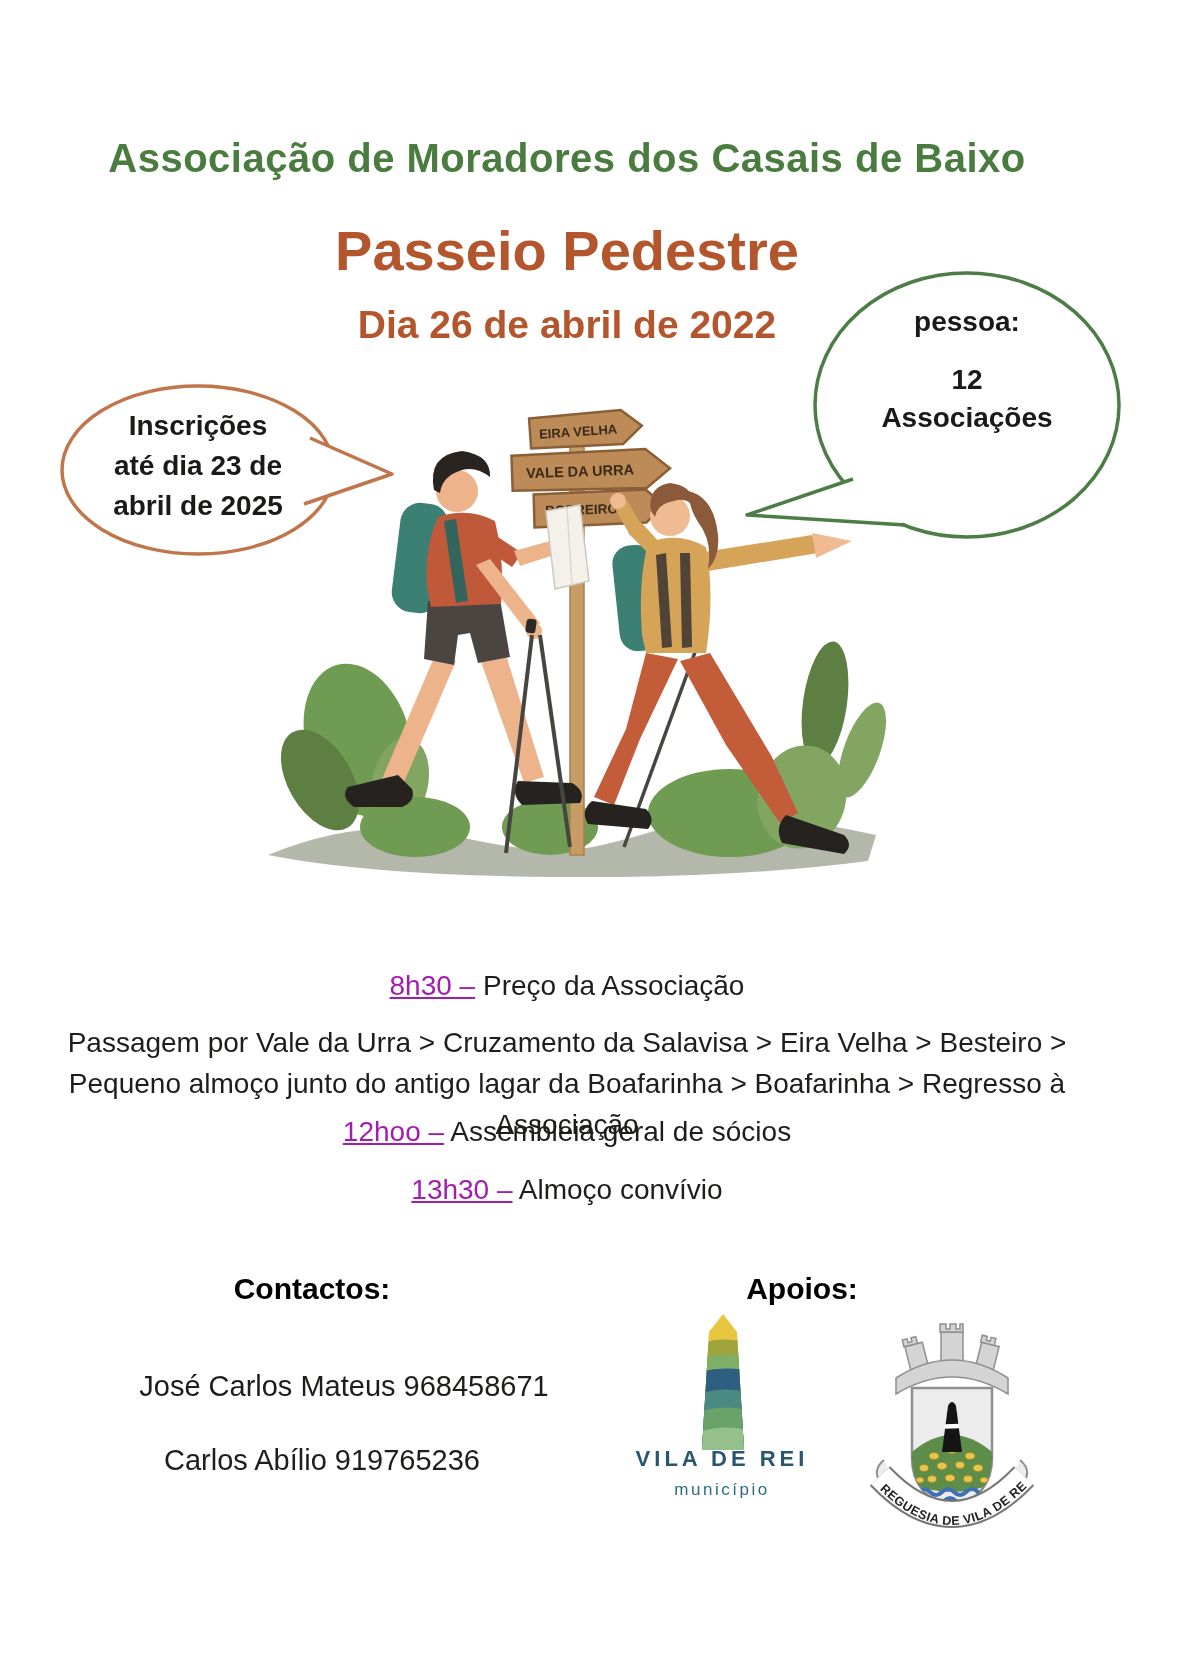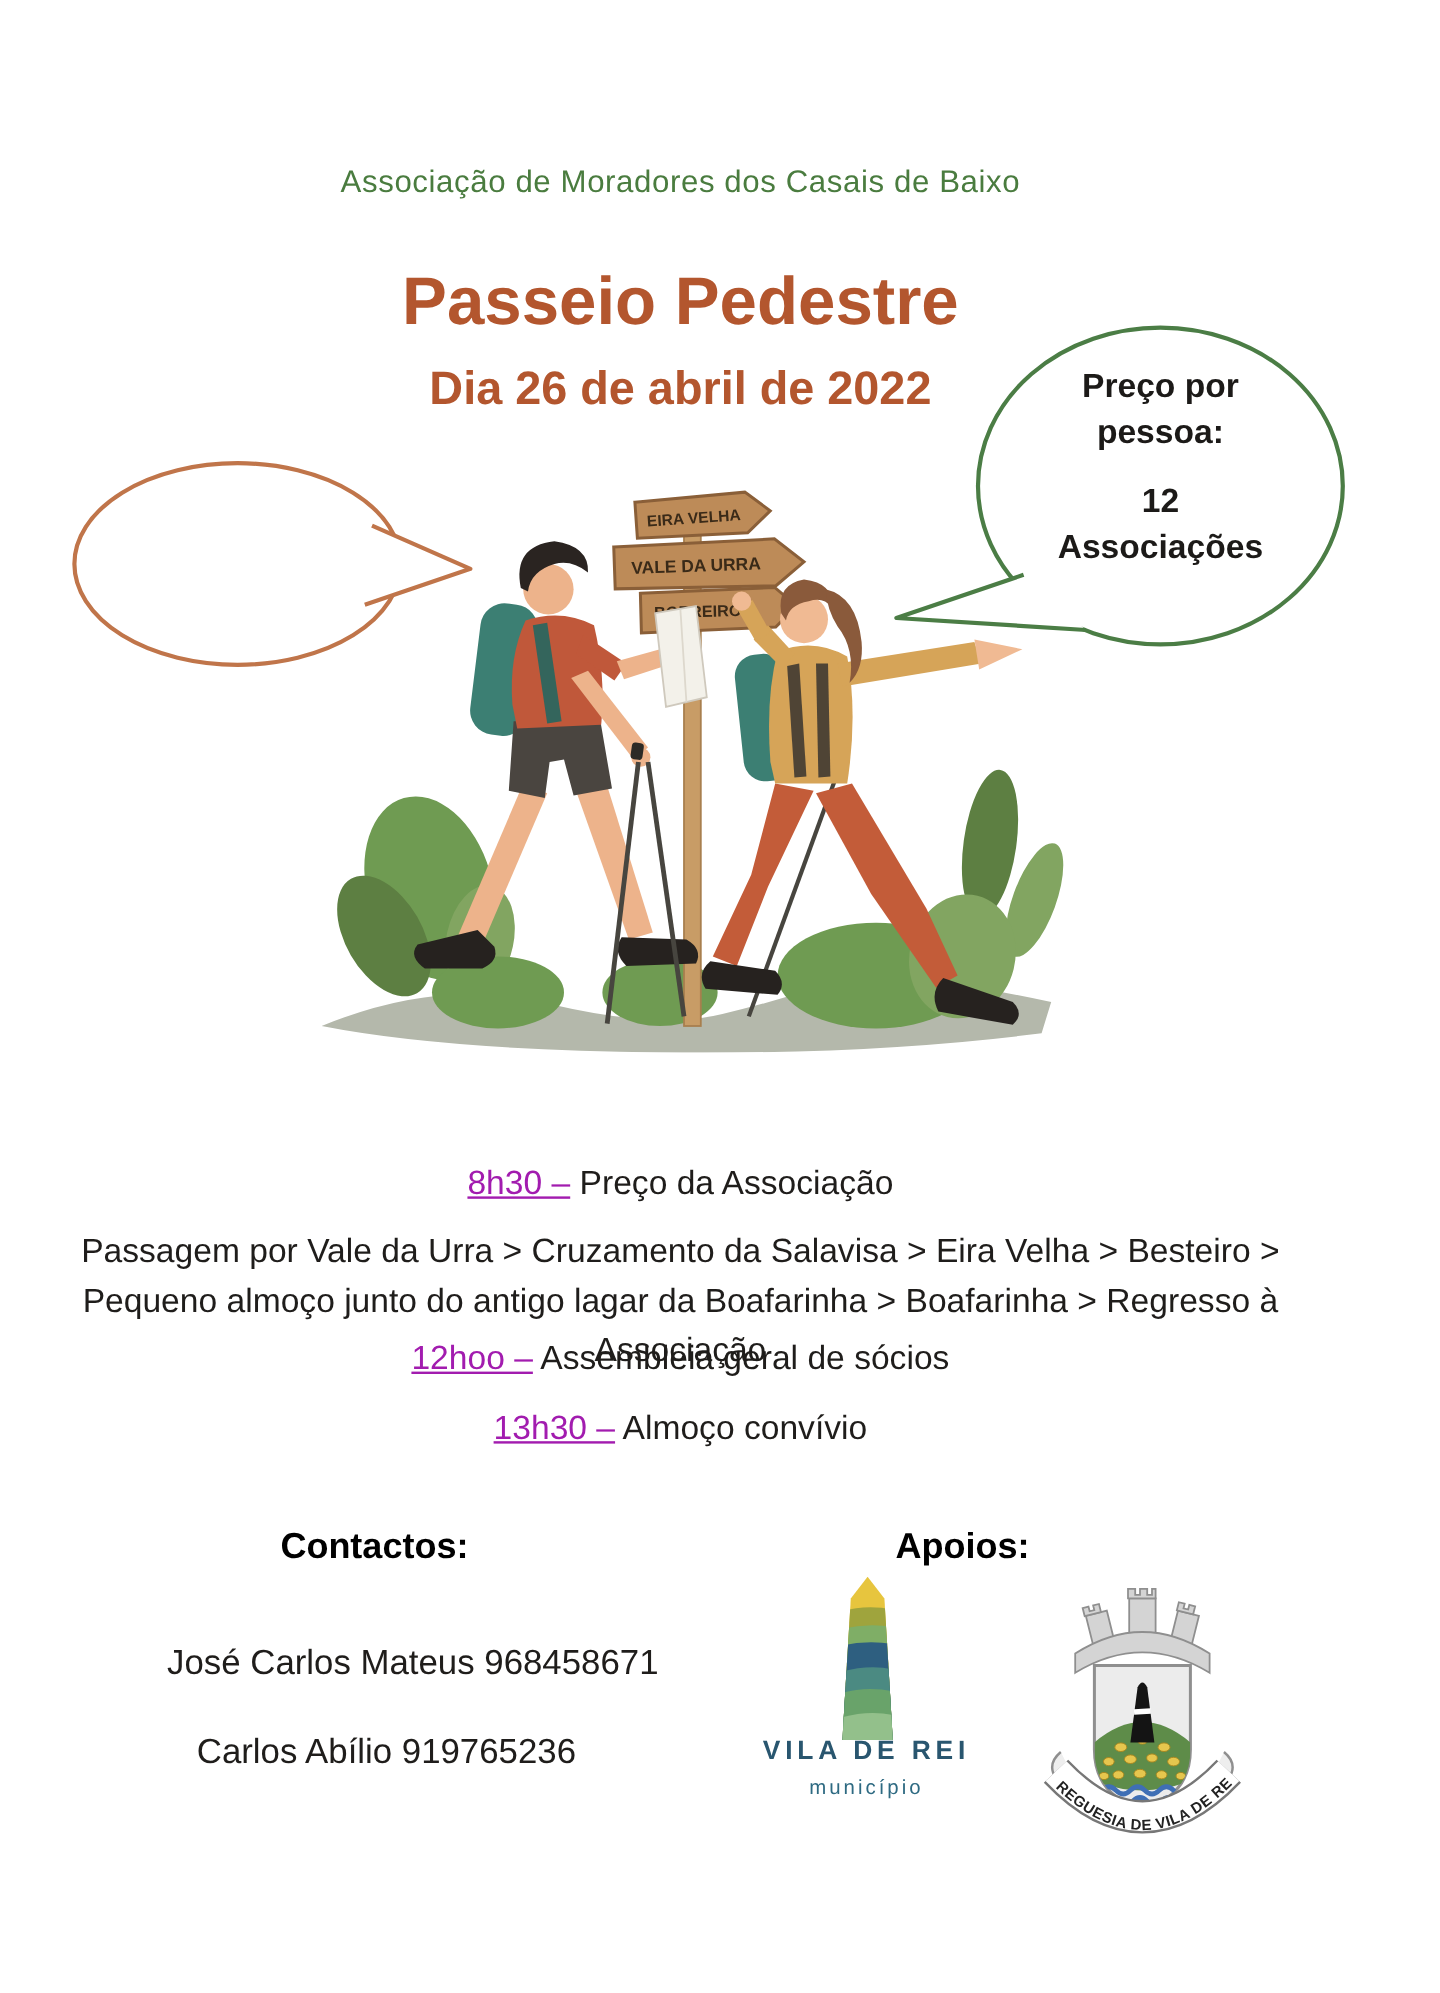--- a/index.html
+++ b/index.html
@@ -7,21 +7,21 @@
     position:relative;
     width:1200px;height:1661px;
     margin:0 auto;
     background:#ffffff;
     font-family:"Liberation Sans","DejaVu Sans",sans-serif;
     color:#1f1d1b;
     overflow:hidden;
   }
   .abs{position:absolute;}
   .center-block{position:absolute;left:0;right:66px;text-align:center;}
-  .assoc-title{top:136px;font-size:26px;font-weight:400;color:#4a7c3f;letter-spacing:.5px;}
+  .assoc-title{top:136px;font-size:40px;font-weight:700;color:#4a7c3f;letter-spacing:.5px;}
   .event-title{top:218px;font-size:56px;font-weight:700;color:#b3562e;}
   .event-date{top:303px;font-size:39px;font-weight:700;color:#b3562e;}
   .bubble-text{position:absolute;text-align:center;font-weight:700;color:#1c1a18;}
   .program-heading{top:918px;font-size:31px;font-weight:700;color:#a9512b;
     text-decoration:underline;text-underline-offset:5px;text-decoration-thickness:2.5px;}
   .program-line{font-size:28px;}
   .program-line .time{color:#a21caf;text-decoration:underline;}
   .route{top:1022px;left:27px;width:1080px;position:absolute;text-align:center;
     font-size:28px;line-height:41px;}
   .section-heading{font-size:30px;font-weight:700;color:#000000;position:absolute;}
@@ -41,29 +41,33 @@
 
   <div class="center-block assoc-title">Associação de Moradores dos Casais de Baixo</div>
   <div class="center-block event-title">Passeio Pedestre</div>
   <div class="center-block event-date">Dia 26 de abril de 2022</div>
 
   <div class="abs" style="left:52px;top:378px;width:348px;height:198px;">
     <svg width="348" height="198" viewBox="0 0 348 198">
       <ellipse cx="146" cy="92" rx="136" ry="84" fill="#ffffff" stroke="#c0754a" stroke-width="3.5"></ellipse>
       <path d="M258,60 L340,96 L252,126" fill="#ffffff" stroke="#c0754a" stroke-width="3.5" stroke-linejoin="round"></path>
     </svg>
+    <div class="bubble-text" style="left:26px;top:28px;width:240px;font-size:28px;line-height:40px;">
+      <div>Inscrições</div>
+      <div>até dia 23 de</div>
+      <div>abril de 2025</div>
+    </div>
   </div>
 
   <div class="abs" style="left:735px;top:265px;width:398px;height:305px;">
     <svg width="398" height="305" viewBox="0 0 398 305">
       <ellipse cx="232" cy="140" rx="152" ry="132" fill="#ffffff" stroke="#4b7d45" stroke-width="3.5"></ellipse>
       <path d="M118,214 L12,250 L170,260" fill="#ffffff" stroke="#4b7d45" stroke-width="3.5" stroke-linejoin="round"></path>
     </svg>
     <div class="bubble-text" style="left:97px;top:38px;width:270px;font-size:28px;line-height:38px;">
-      <div>Preço por</div>
       <div>pessoa:</div>
       <div style="margin-top:20px;">12</div>
       <div>Associações</div>
     </div>
   </div>
 
   <div class="abs" style="left:250px;top:395px;width:640px;height:482px;">
     <svg width="640" height="482" viewBox="0 0 640 482">
 
       <path d="M18,460 Q120,418 210,442 Q300,463 352,450 Q420,434 470,412 Q560,426 626,440

